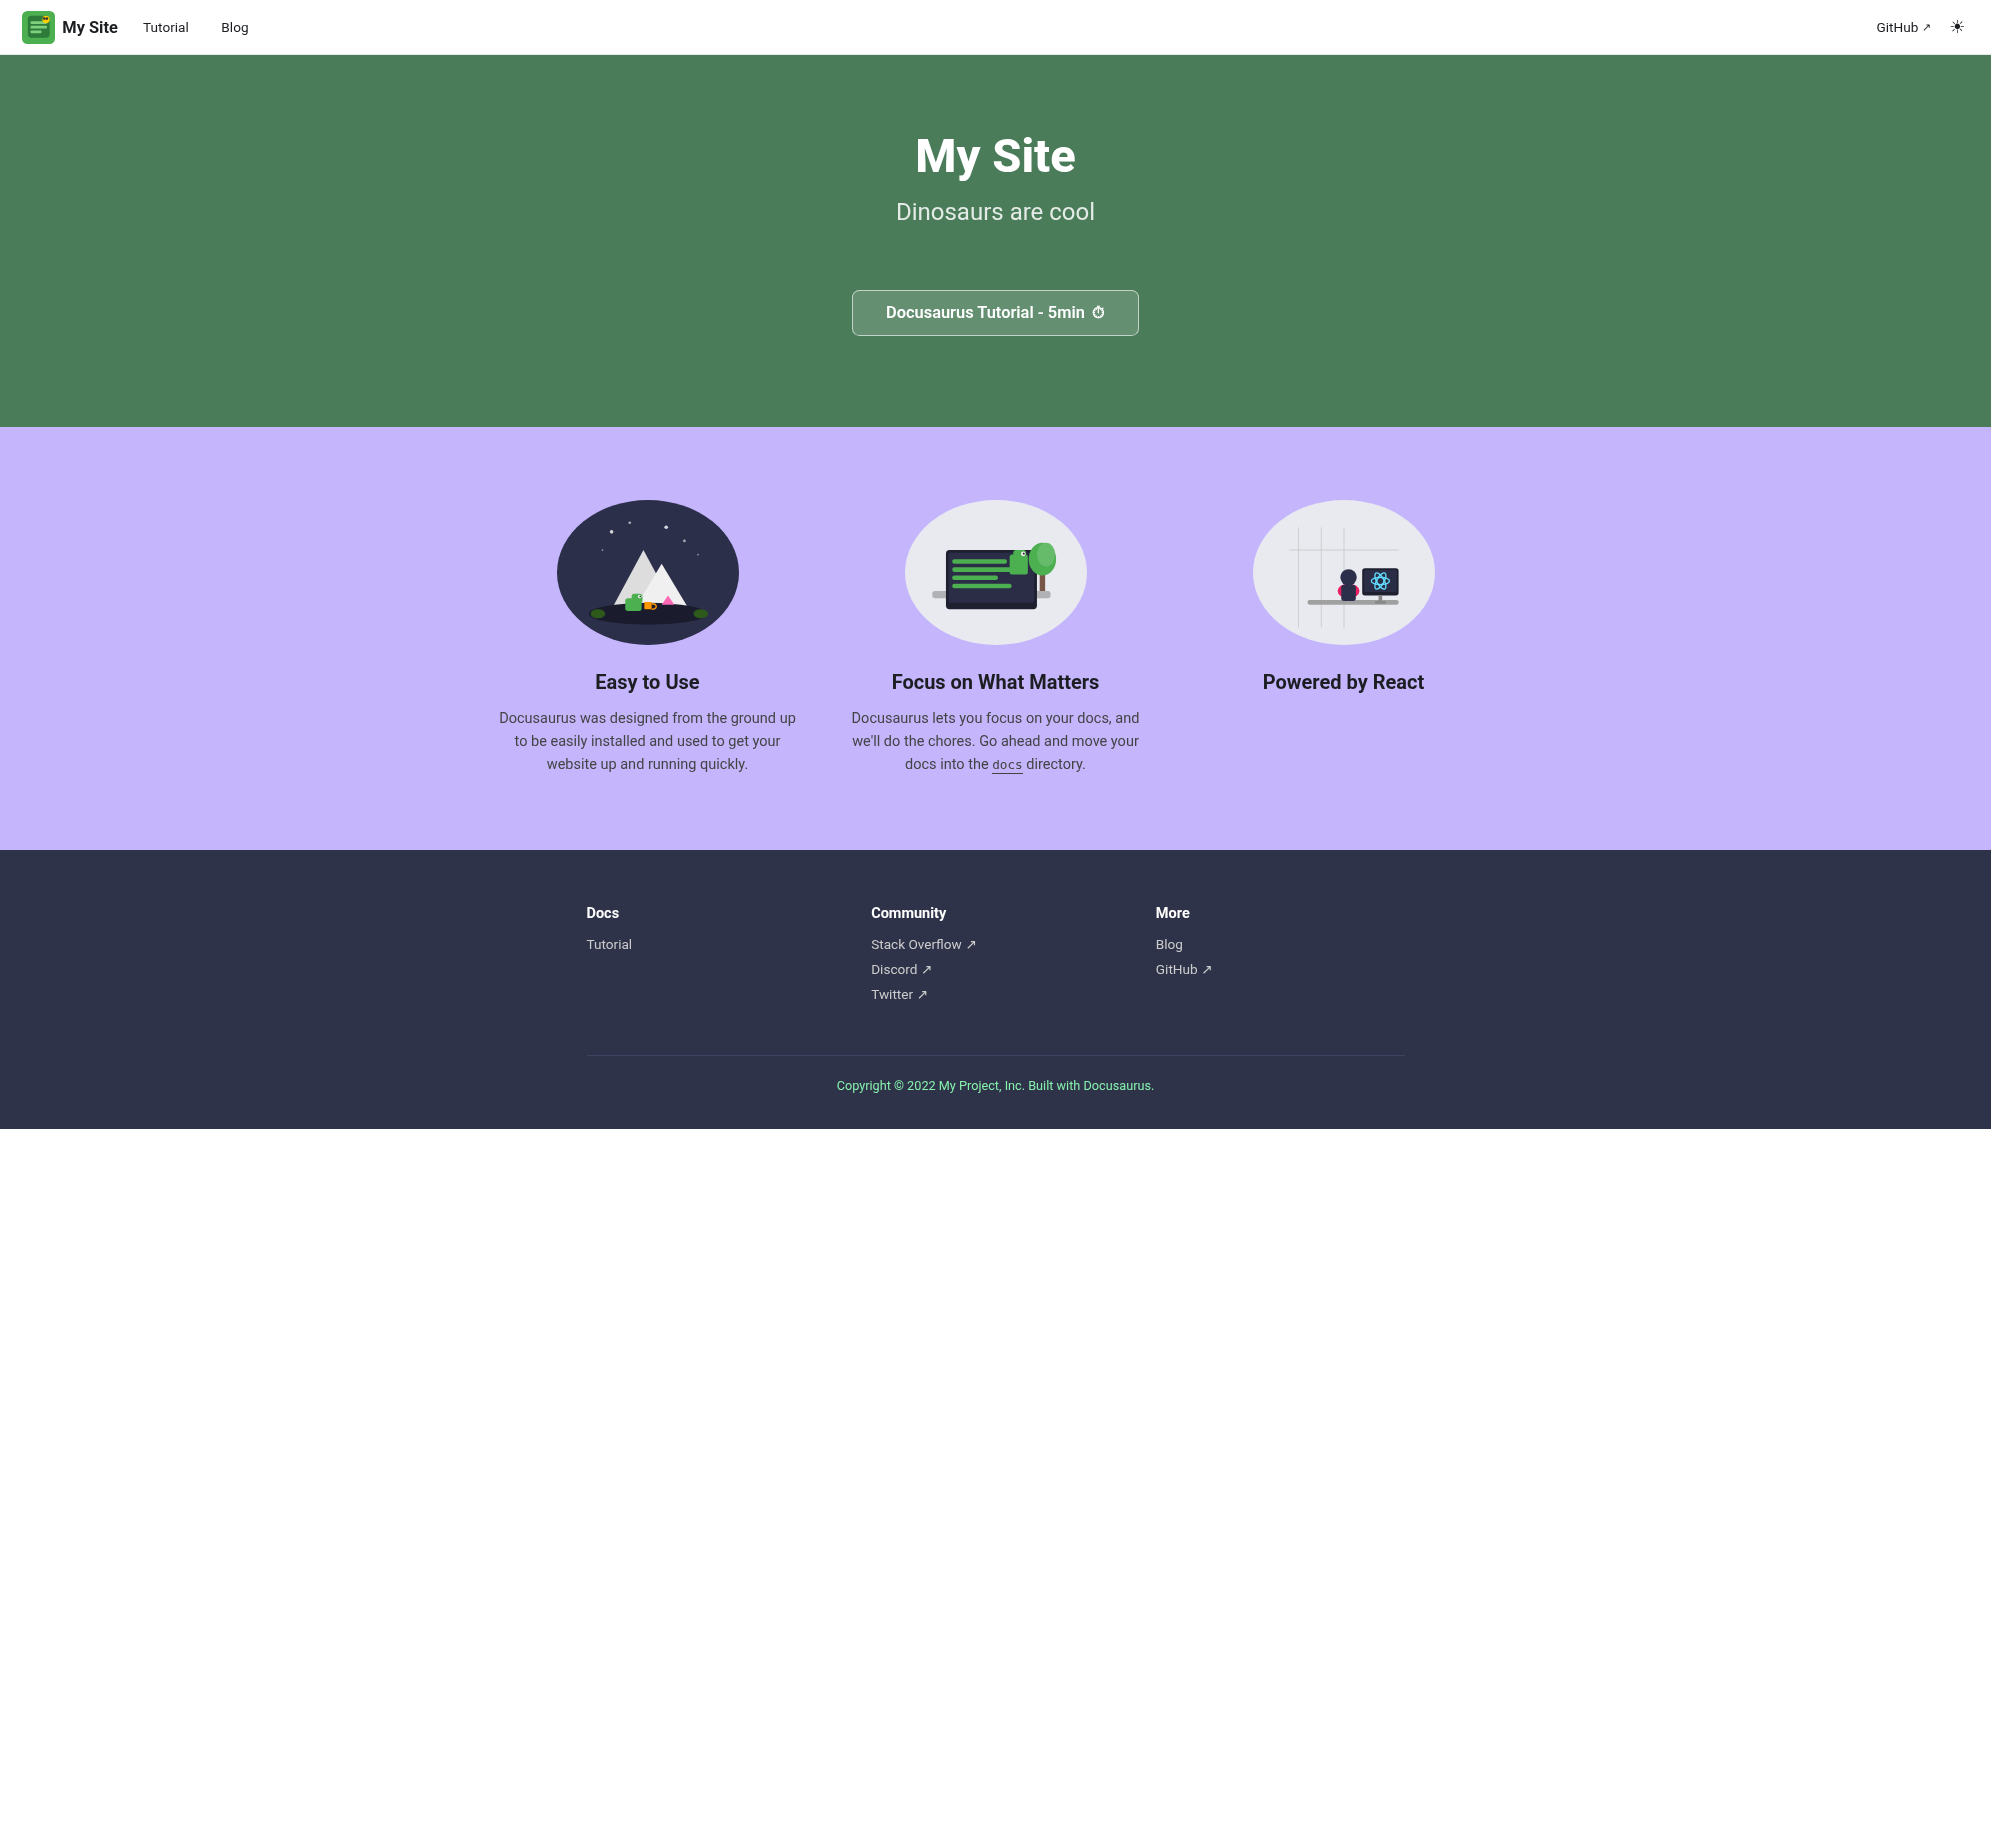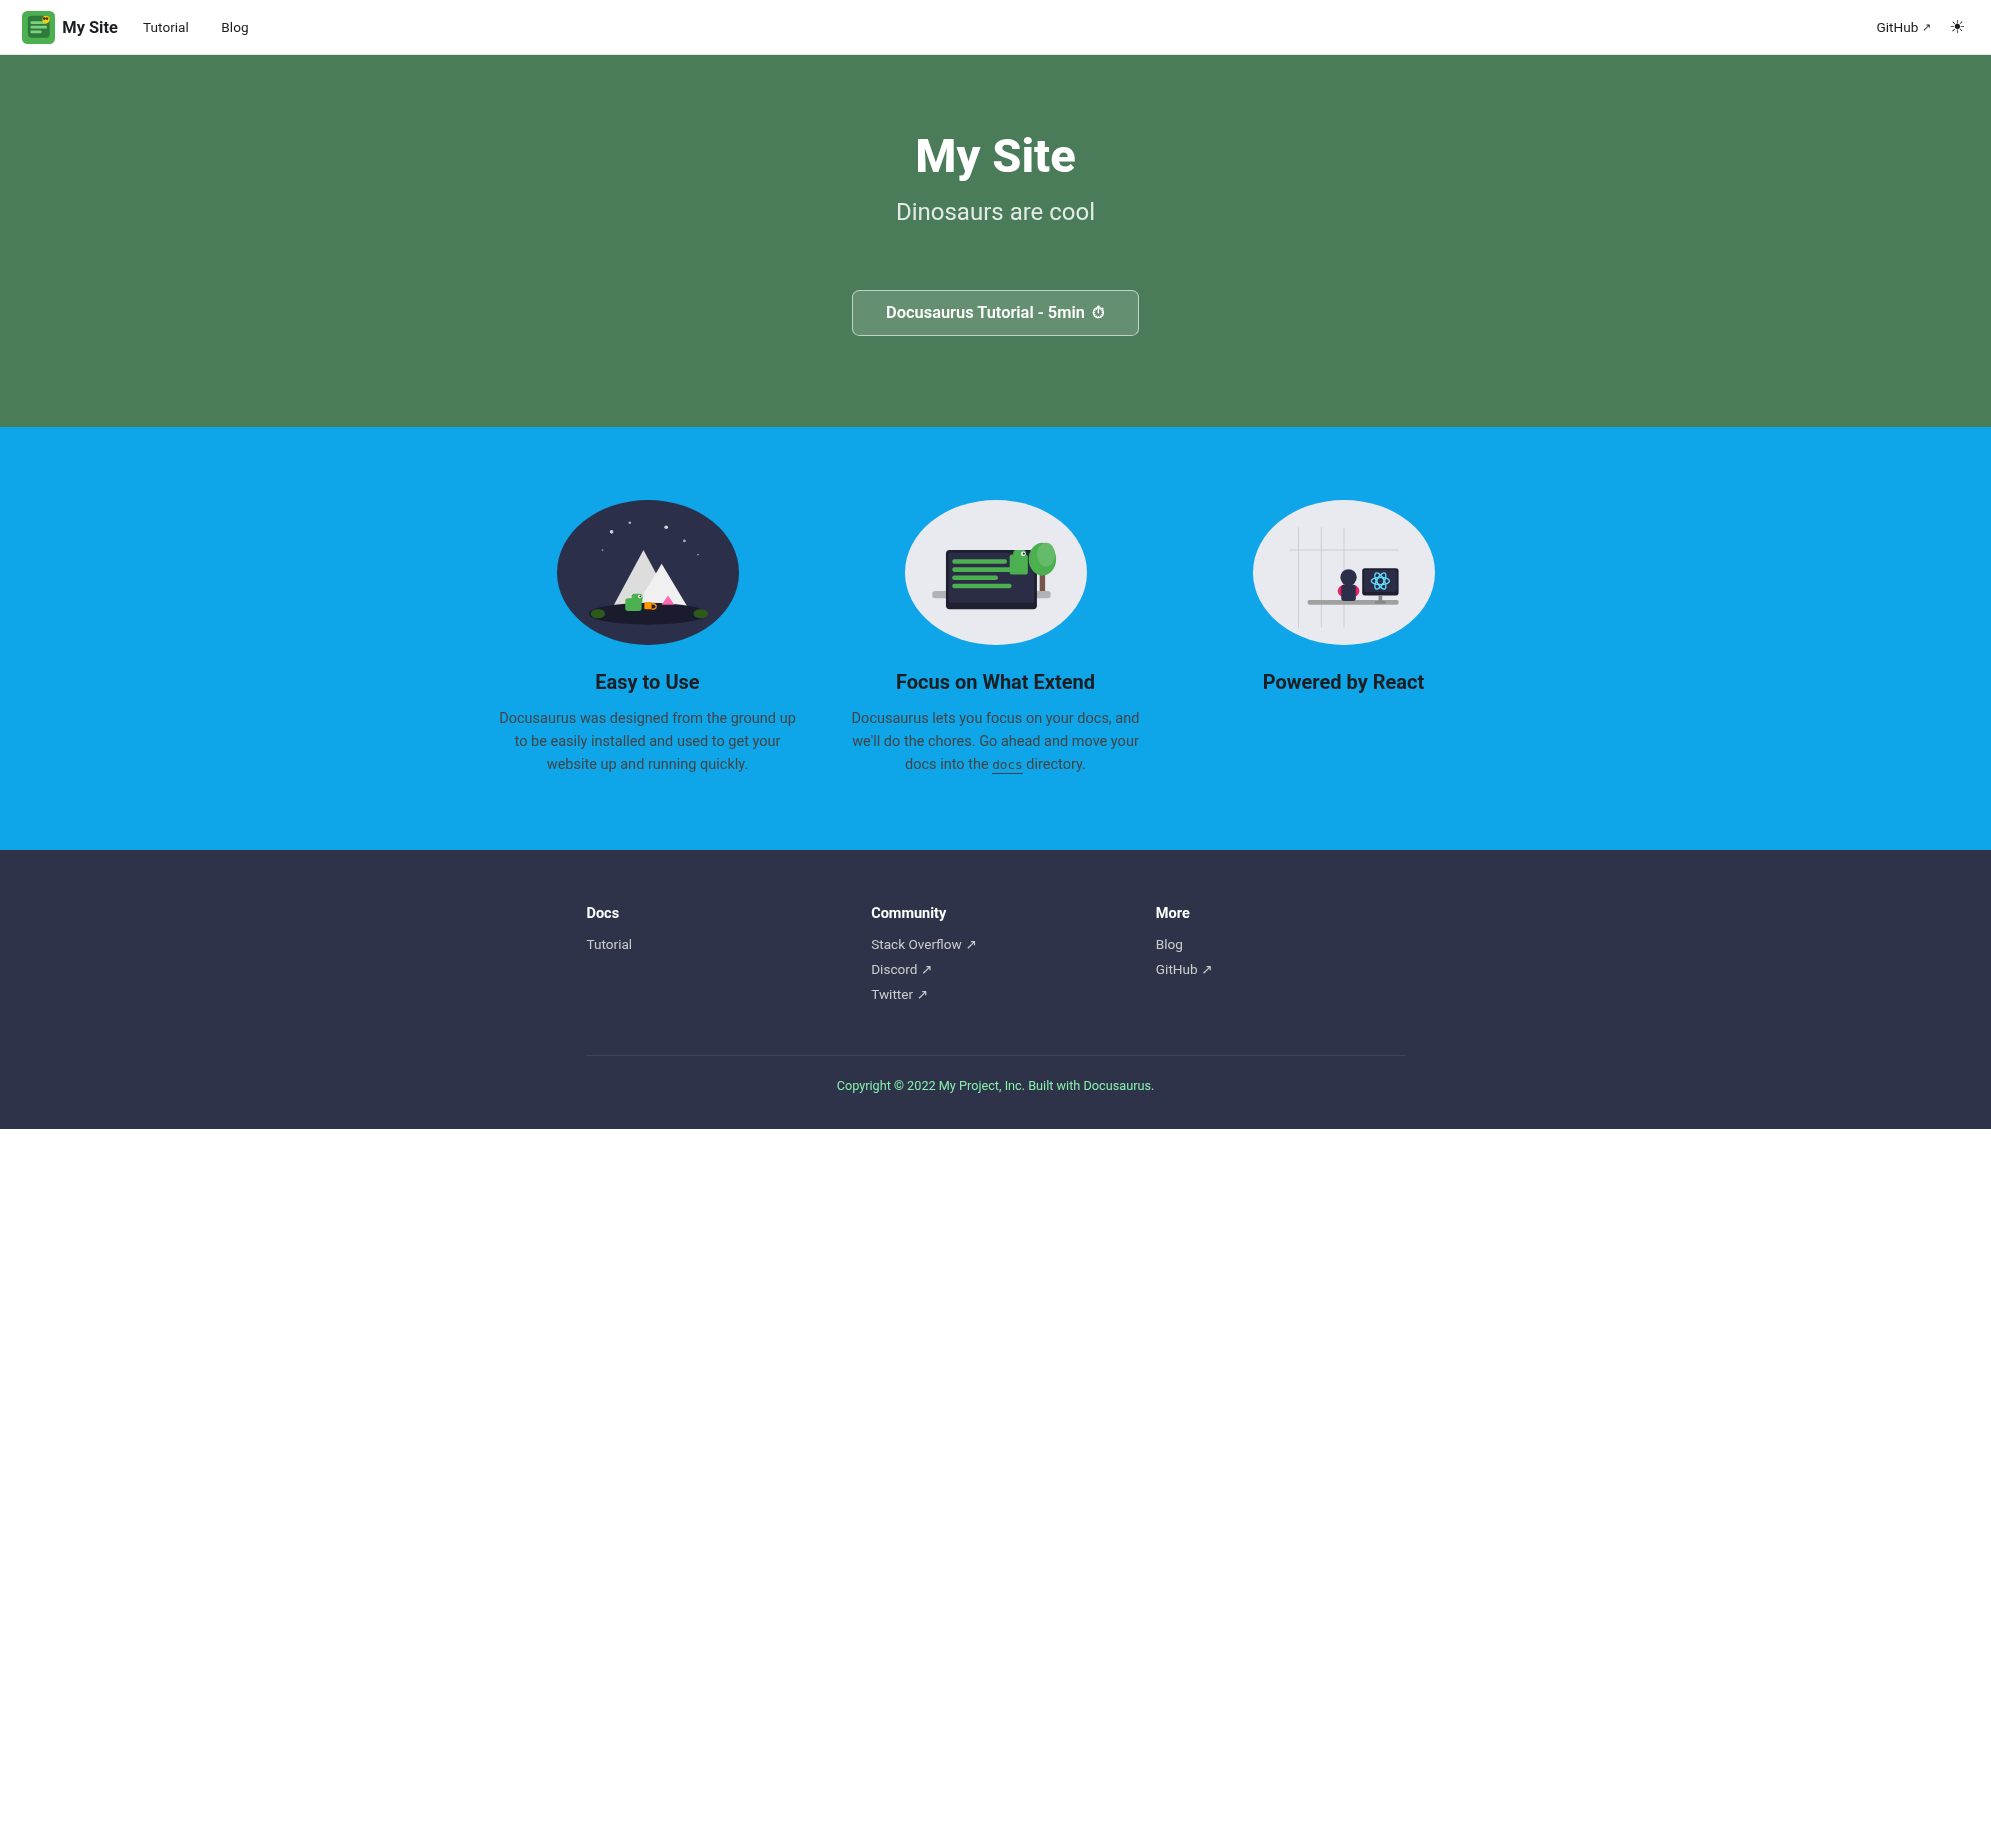--- a/index.html
+++ b/index.html
@@ -55,21 +55,21 @@
       border: 1.8px solid rgba(255,255,255,0.6);
       color: #fff; font-size: 16.4px; font-weight: 600;
       padding: 12.7px 33px; border-radius: 7.3px;
       cursor: pointer; text-decoration: none;
       backdrop-filter: blur(3.6px);
       margin-top: 35px;
     }
 
     
     .features {
-      background: #0ea5e9;
+      background: #c4b5fd;
       padding: 73px 16px;
     }
     .features-grid {
       display: grid;
       grid-template-columns: repeat(3, 1fr);
       gap: 44px;
       max-width: 1000px;
       margin: 0 auto;
     }
     .feature-card { text-align: center; }
@@ -223,21 +223,21 @@
           <rect x="115" y="60" width="20" height="22" rx="3" fill="#4CAF50"></rect>
           <rect x="119" y="55" width="14" height="12" rx="3" fill="#4CAF50"></rect>
           <circle cx="130" cy="59" r="2.5" fill="white"></circle>
           <circle cx="130.5" cy="59" r="1.2" fill="#333"></circle>
 
           <rect x="148" y="70" width="6" height="30" fill="#795548"></rect>
           <ellipse cx="151" cy="65" rx="15" ry="18" fill="#4CAF50"></ellipse>
           <ellipse cx="155" cy="60" rx="10" ry="13" fill="#66BB6A"></ellipse>
         </svg>
       </div>
-      <h3 class="feature-title">Focus on What Extend</h3>
+      <h3 class="feature-title">Focus on What Matters</h3>
       <p class="feature-desc">
         Docusaurus lets you focus on your docs, and we'll do the chores. Go ahead and move your docs into the <span class="inline-code">docs</span> directory.
       </p>
     </div>
 
     <div class="feature-card">
       <div class="feature-img feature-img-3">
         <svg viewBox="0 0 200 160" xmlns="http://www.w3.org/2000/svg">
           <circle cx="105" cy="80" r="72" fill="#e8eaf0"></circle>
 

